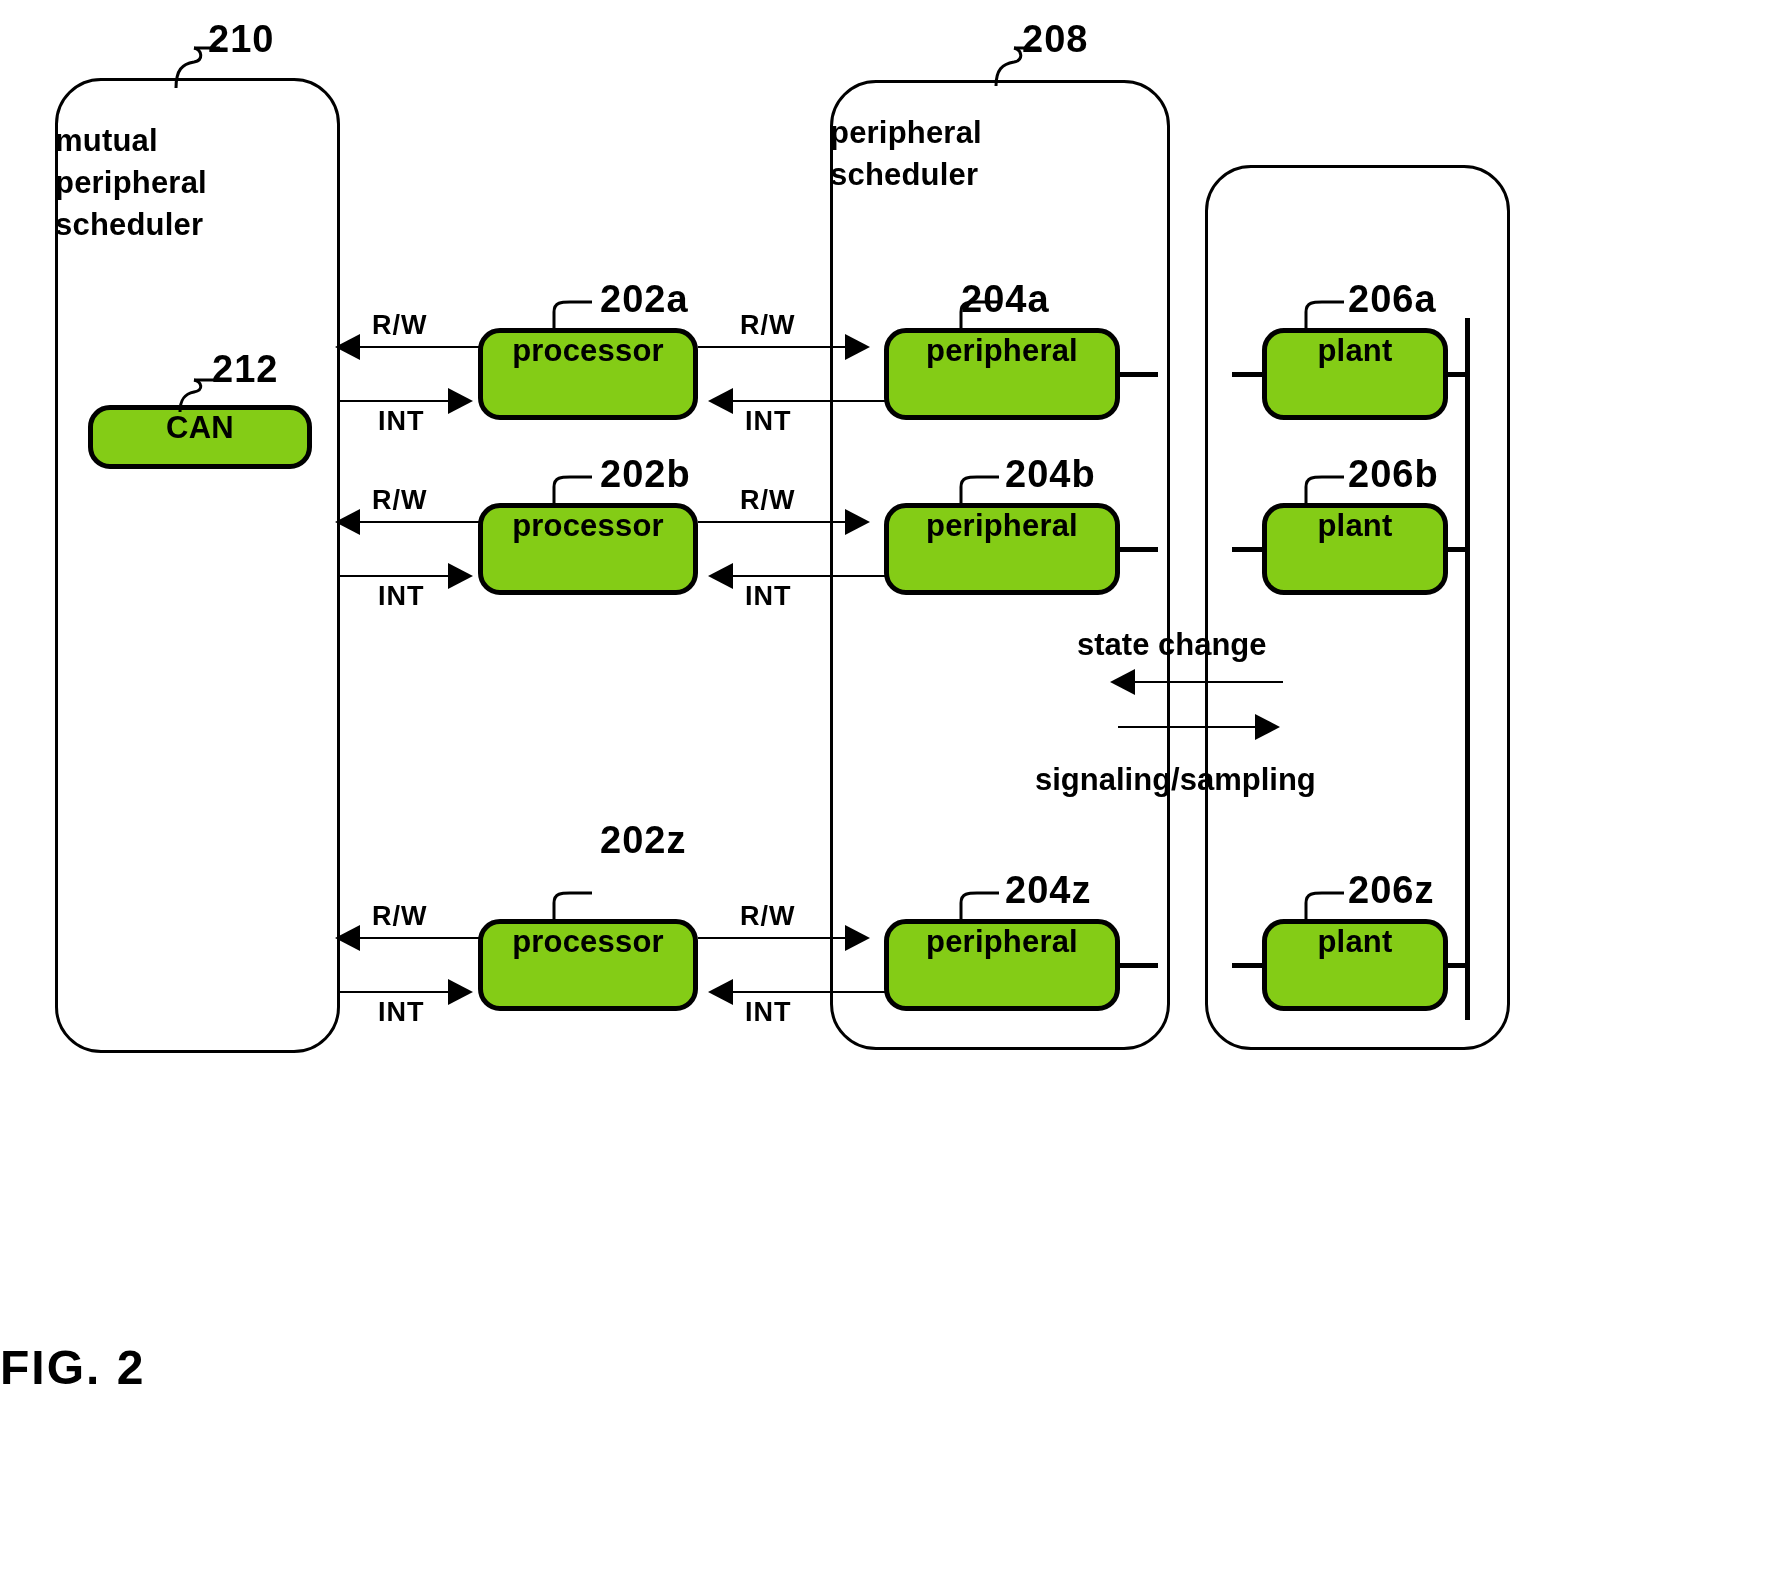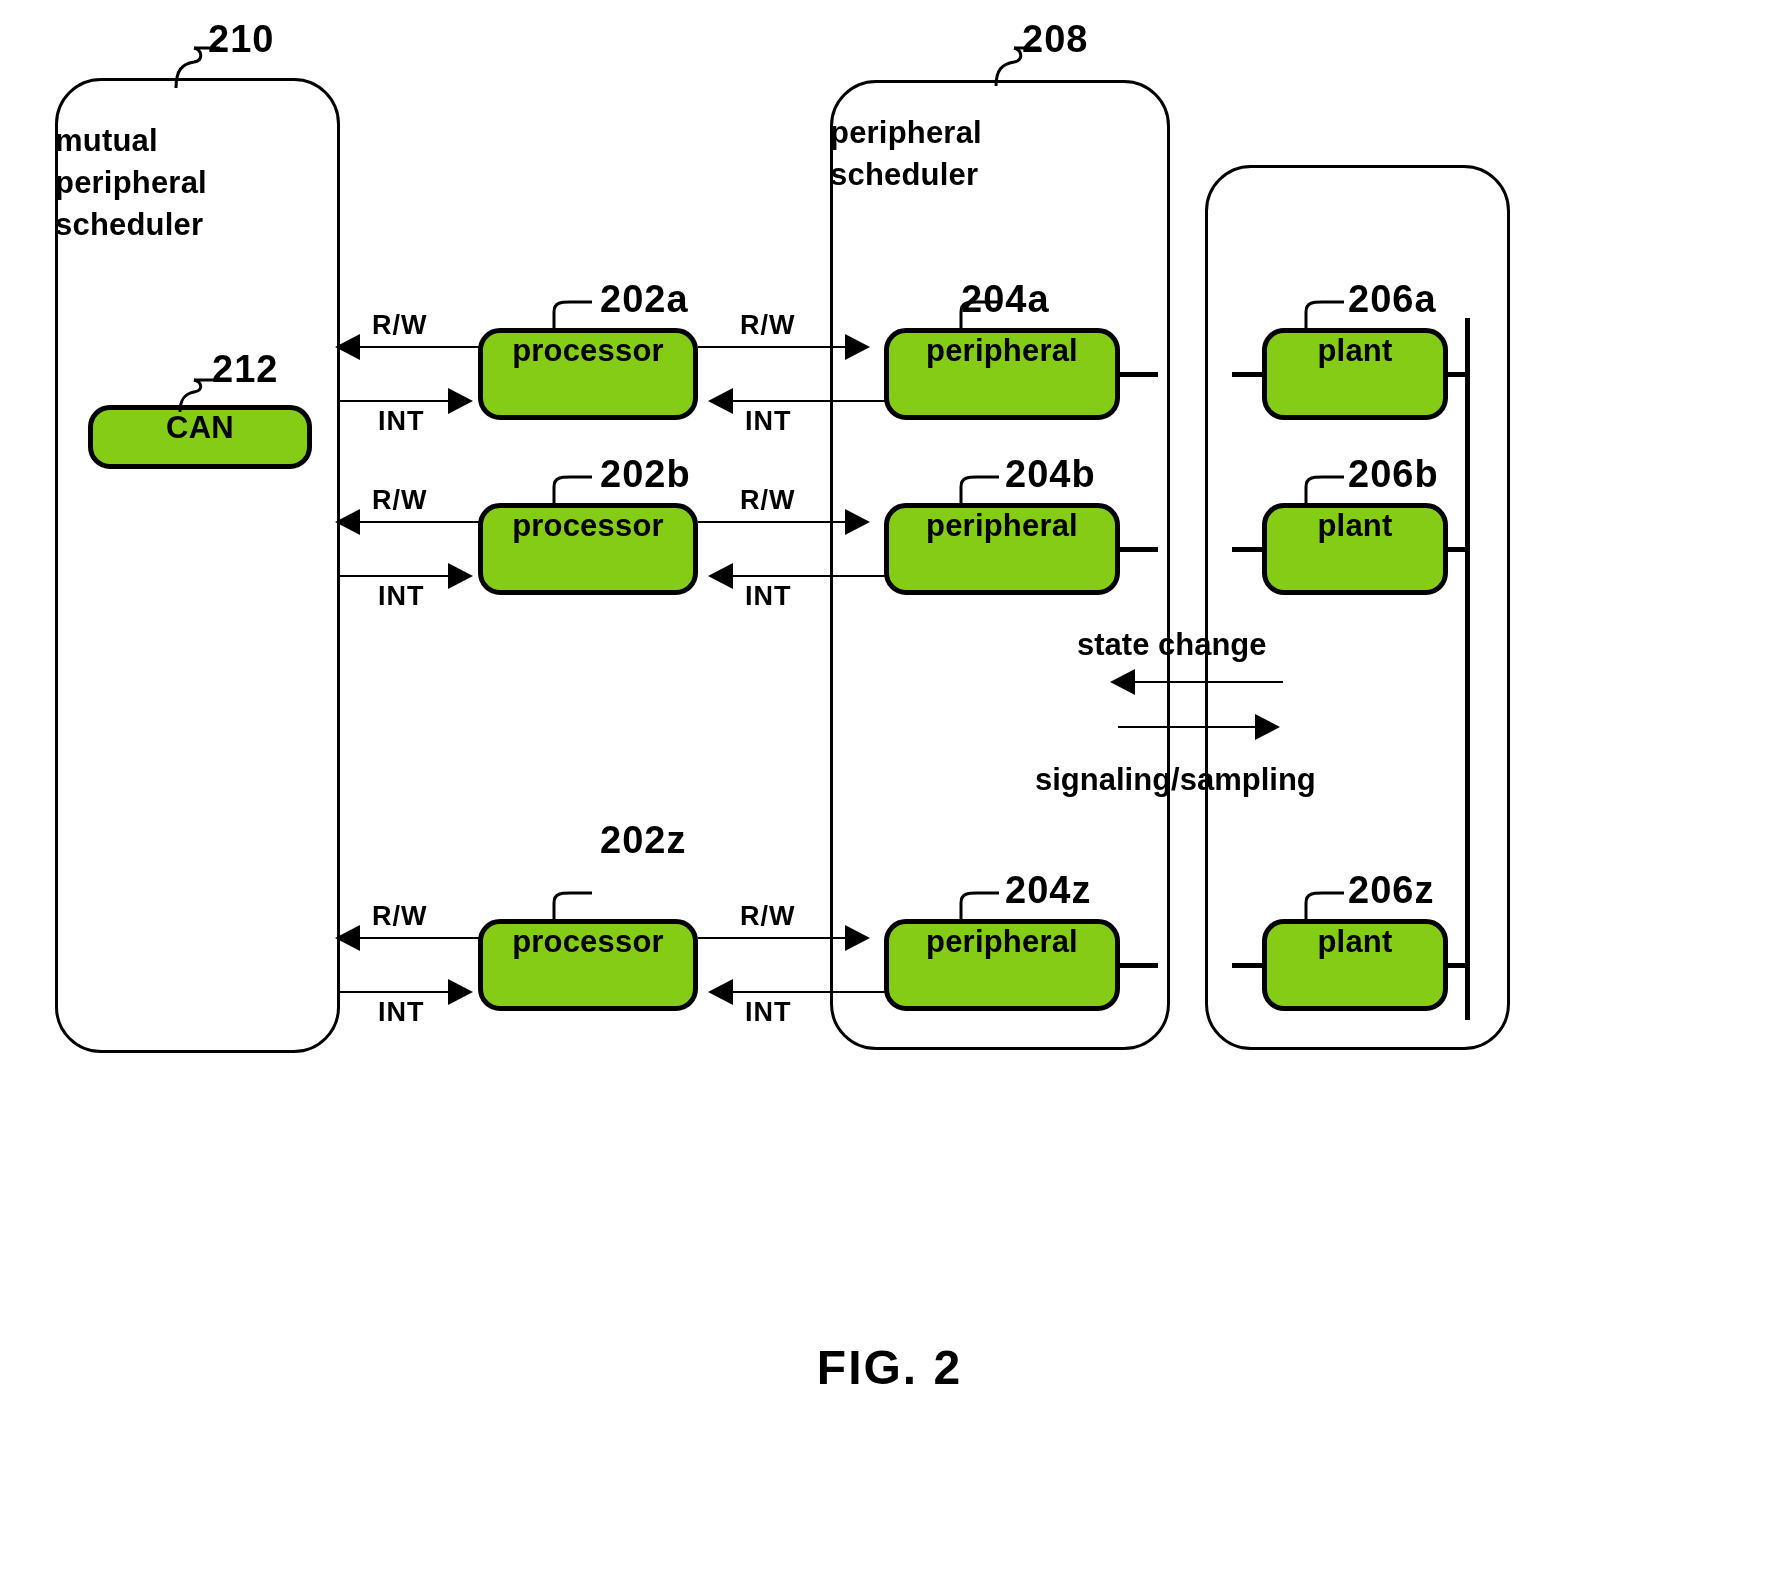--- a/index.html
+++ b/index.html
@@ -55,21 +55,21 @@
 
   
   .refnum{position:absolute;font-size:38px;font-weight:bold;letter-spacing:1px;}
   .hook{position:absolute;}
 
   
   .legend{position:absolute;font-size:31px;font-weight:bold;white-space:nowrap;}
 
   .figlabel{
     position:absolute;
-    left:0;right:0;text-align:center;
+    left:0;right:0;
     font-size:48px;font-weight:bold;letter-spacing:2px;
   }
 </style>
 </head>
 <body>
 
 <div id="stage">
 
   <div class="group" style="left:55px;top:78px;width:285px;height:975px;"></div>
   <div class="group-title" style="left:55px;top:120px;width:285px;">

